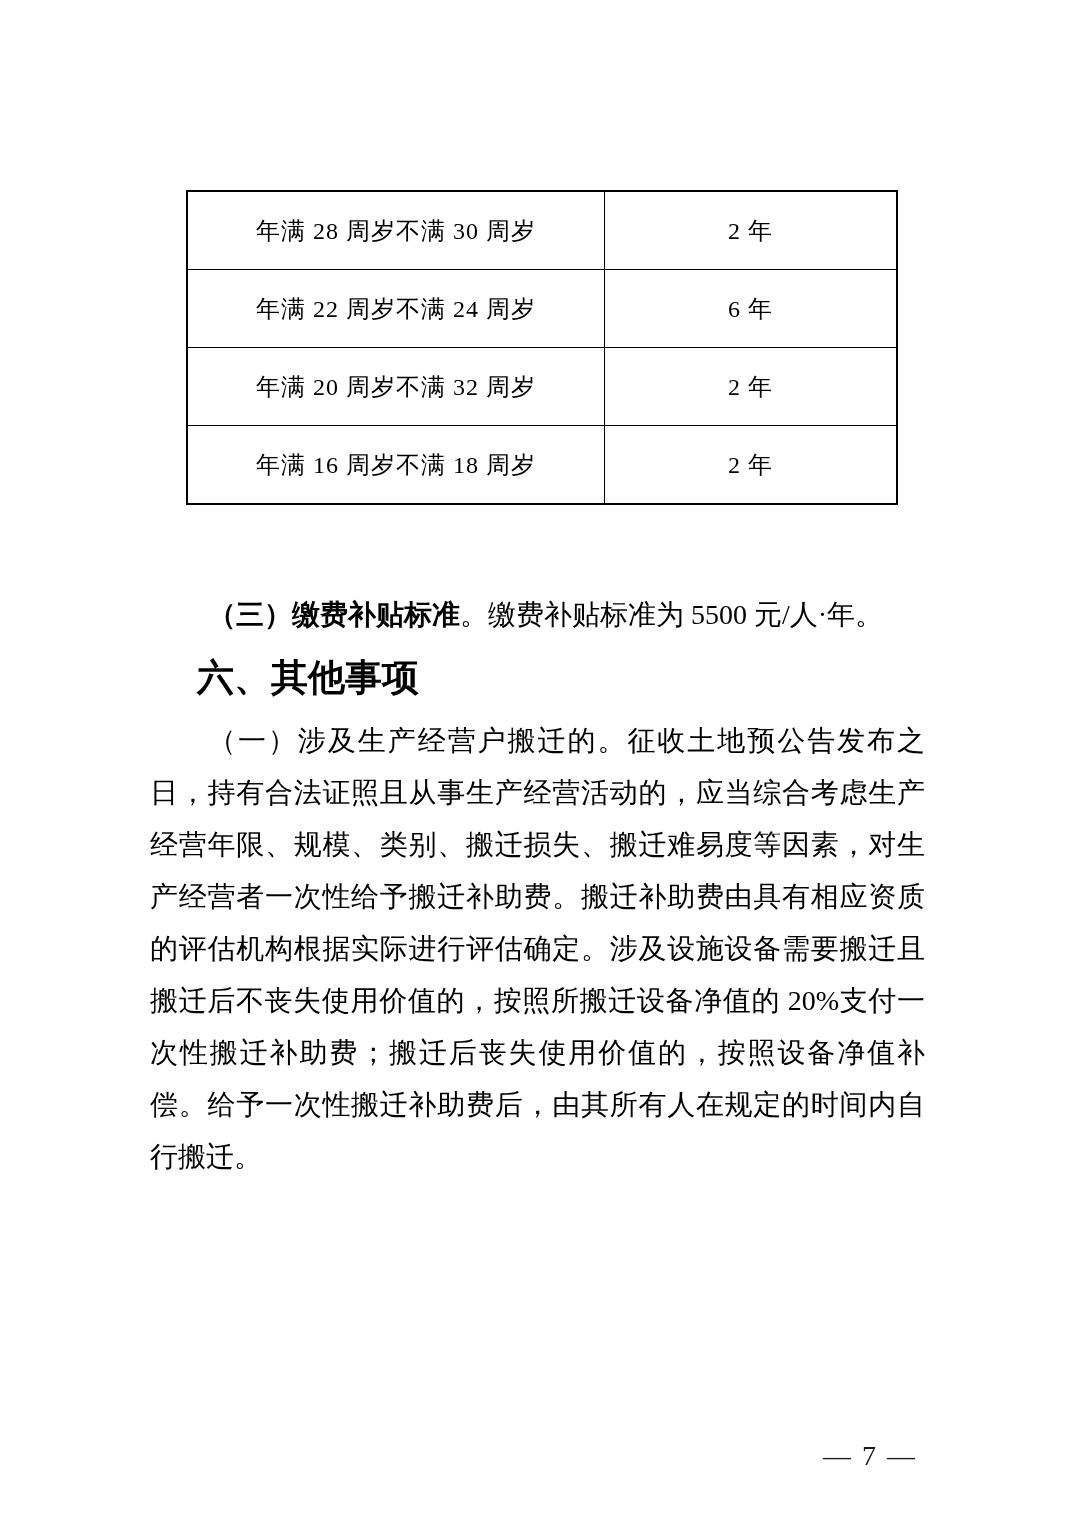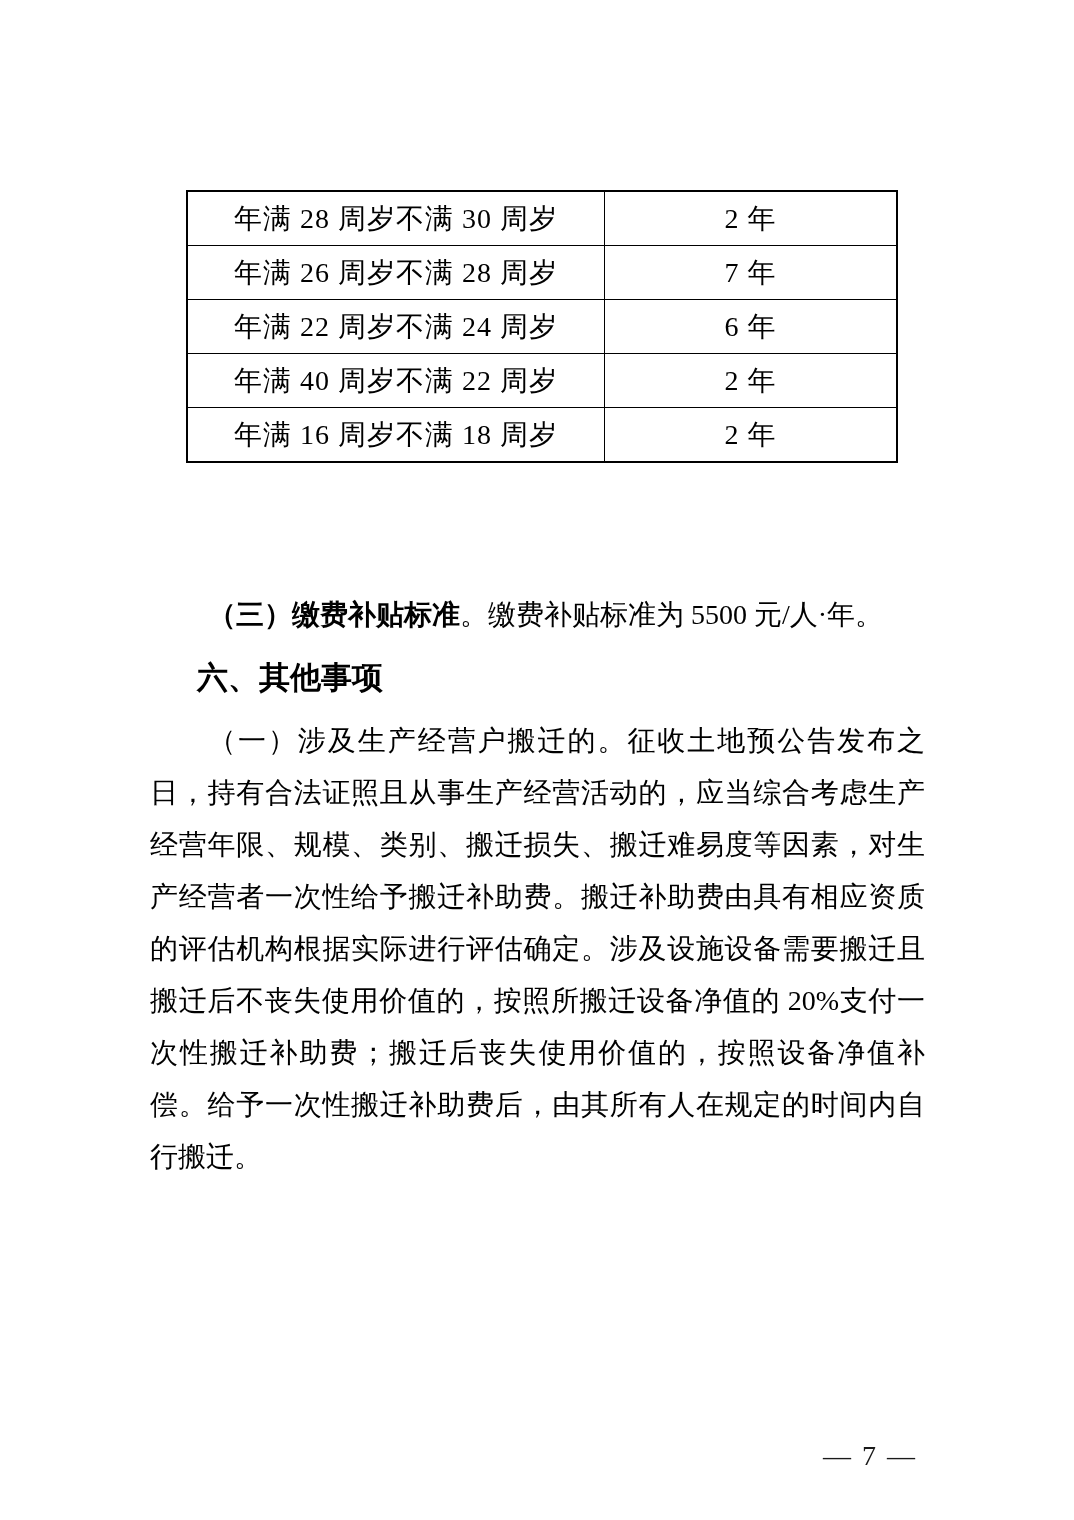--- a/index.html
+++ b/index.html
@@ -27,23 +27,23 @@
     width: 100%;
     border-collapse: collapse;
     table-layout: fixed;
     border: 2px solid #000;
   }
   table.age-table td {
     border: 1px solid #000;
     height: 53px;
     text-align: center;
     vertical-align: middle;
-    font-size: 28px;
+    font-size: 24px;
     letter-spacing: 1px;
-    padding: 0;
+    padding: 12px;
   }
   table.age-table col.c1 { width: 58.8%; }
   table.age-table col.c2 { width: 41.2%; }
   
   .content {
     position: absolute;
     top: 578px;
     left: 139px;
     width: 797px;
     font-size: 28px;
@@ -55,21 +55,21 @@
     padding: 0;
     text-indent: 58px;
   }
   .lead-bold {
     font-weight: bold;
   }
   .section-heading {
     font-family: "Liberation Sans", "DejaVu Sans", sans-serif;
     font-weight: bold;
     text-indent: 58px;
-    font-size: 31px;
+    font-size: 37px;
     line-height: 52px;
     text-align: left;
   }
   
   .page-number {
     position: absolute;
     top: 1440px;
     right: 157px;
     font-size: 28px;
     line-height: 32px;
@@ -87,29 +87,25 @@
       <colgroup>
           <col class="c1">
           <col class="c2">
         </colgroup>
       <tbody>
         <tr>
           <td>年满 28 周岁不满 30 周岁</td>
           <td>2 年</td>
         </tr>
         <tr>
-          <td>年满 26 周岁不满 28 周岁</td>
-          <td>7 年</td>
-        </tr>
-        <tr>
           <td>年满 22 周岁不满 24 周岁</td>
           <td>6 年</td>
         </tr>
         <tr>
-          <td>年满 40 周岁不满 22 周岁</td>
+          <td>年满 20 周岁不满 32 周岁</td>
           <td>2 年</td>
         </tr>
         <tr>
           <td>年满 16 周岁不满 18 周岁</td>
           <td>2 年</td>
         </tr>
       </tbody>
     </table>
   </div>
 

